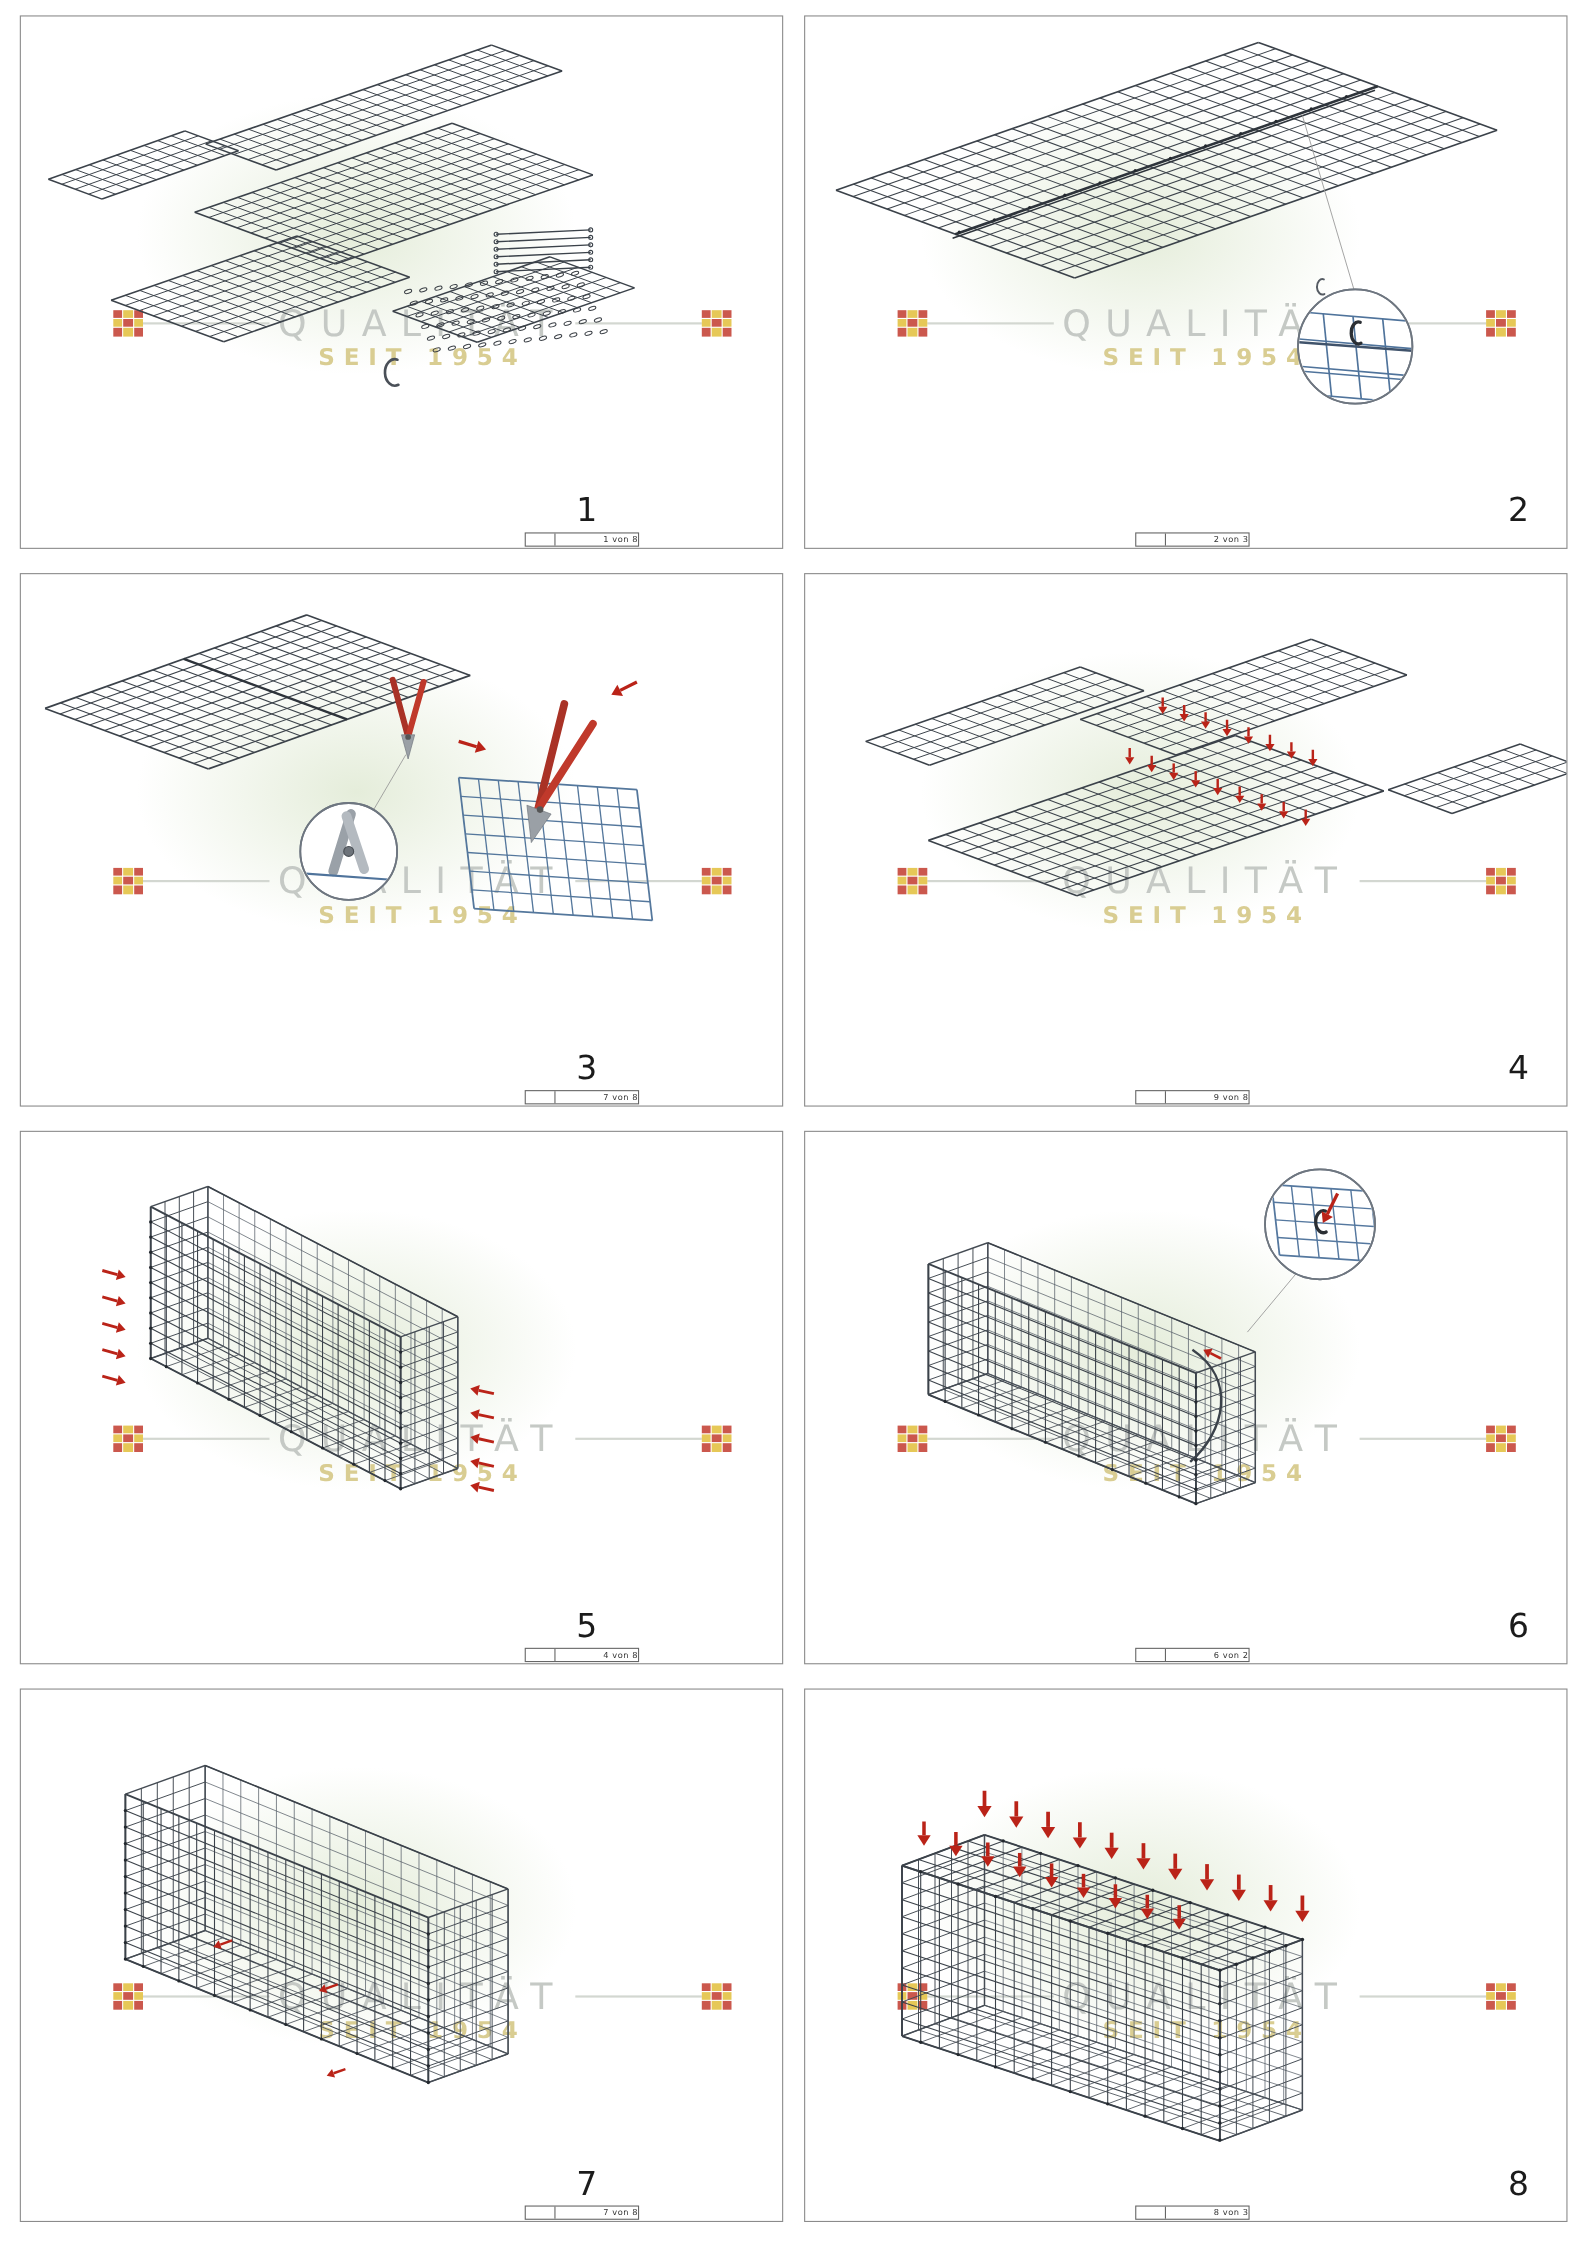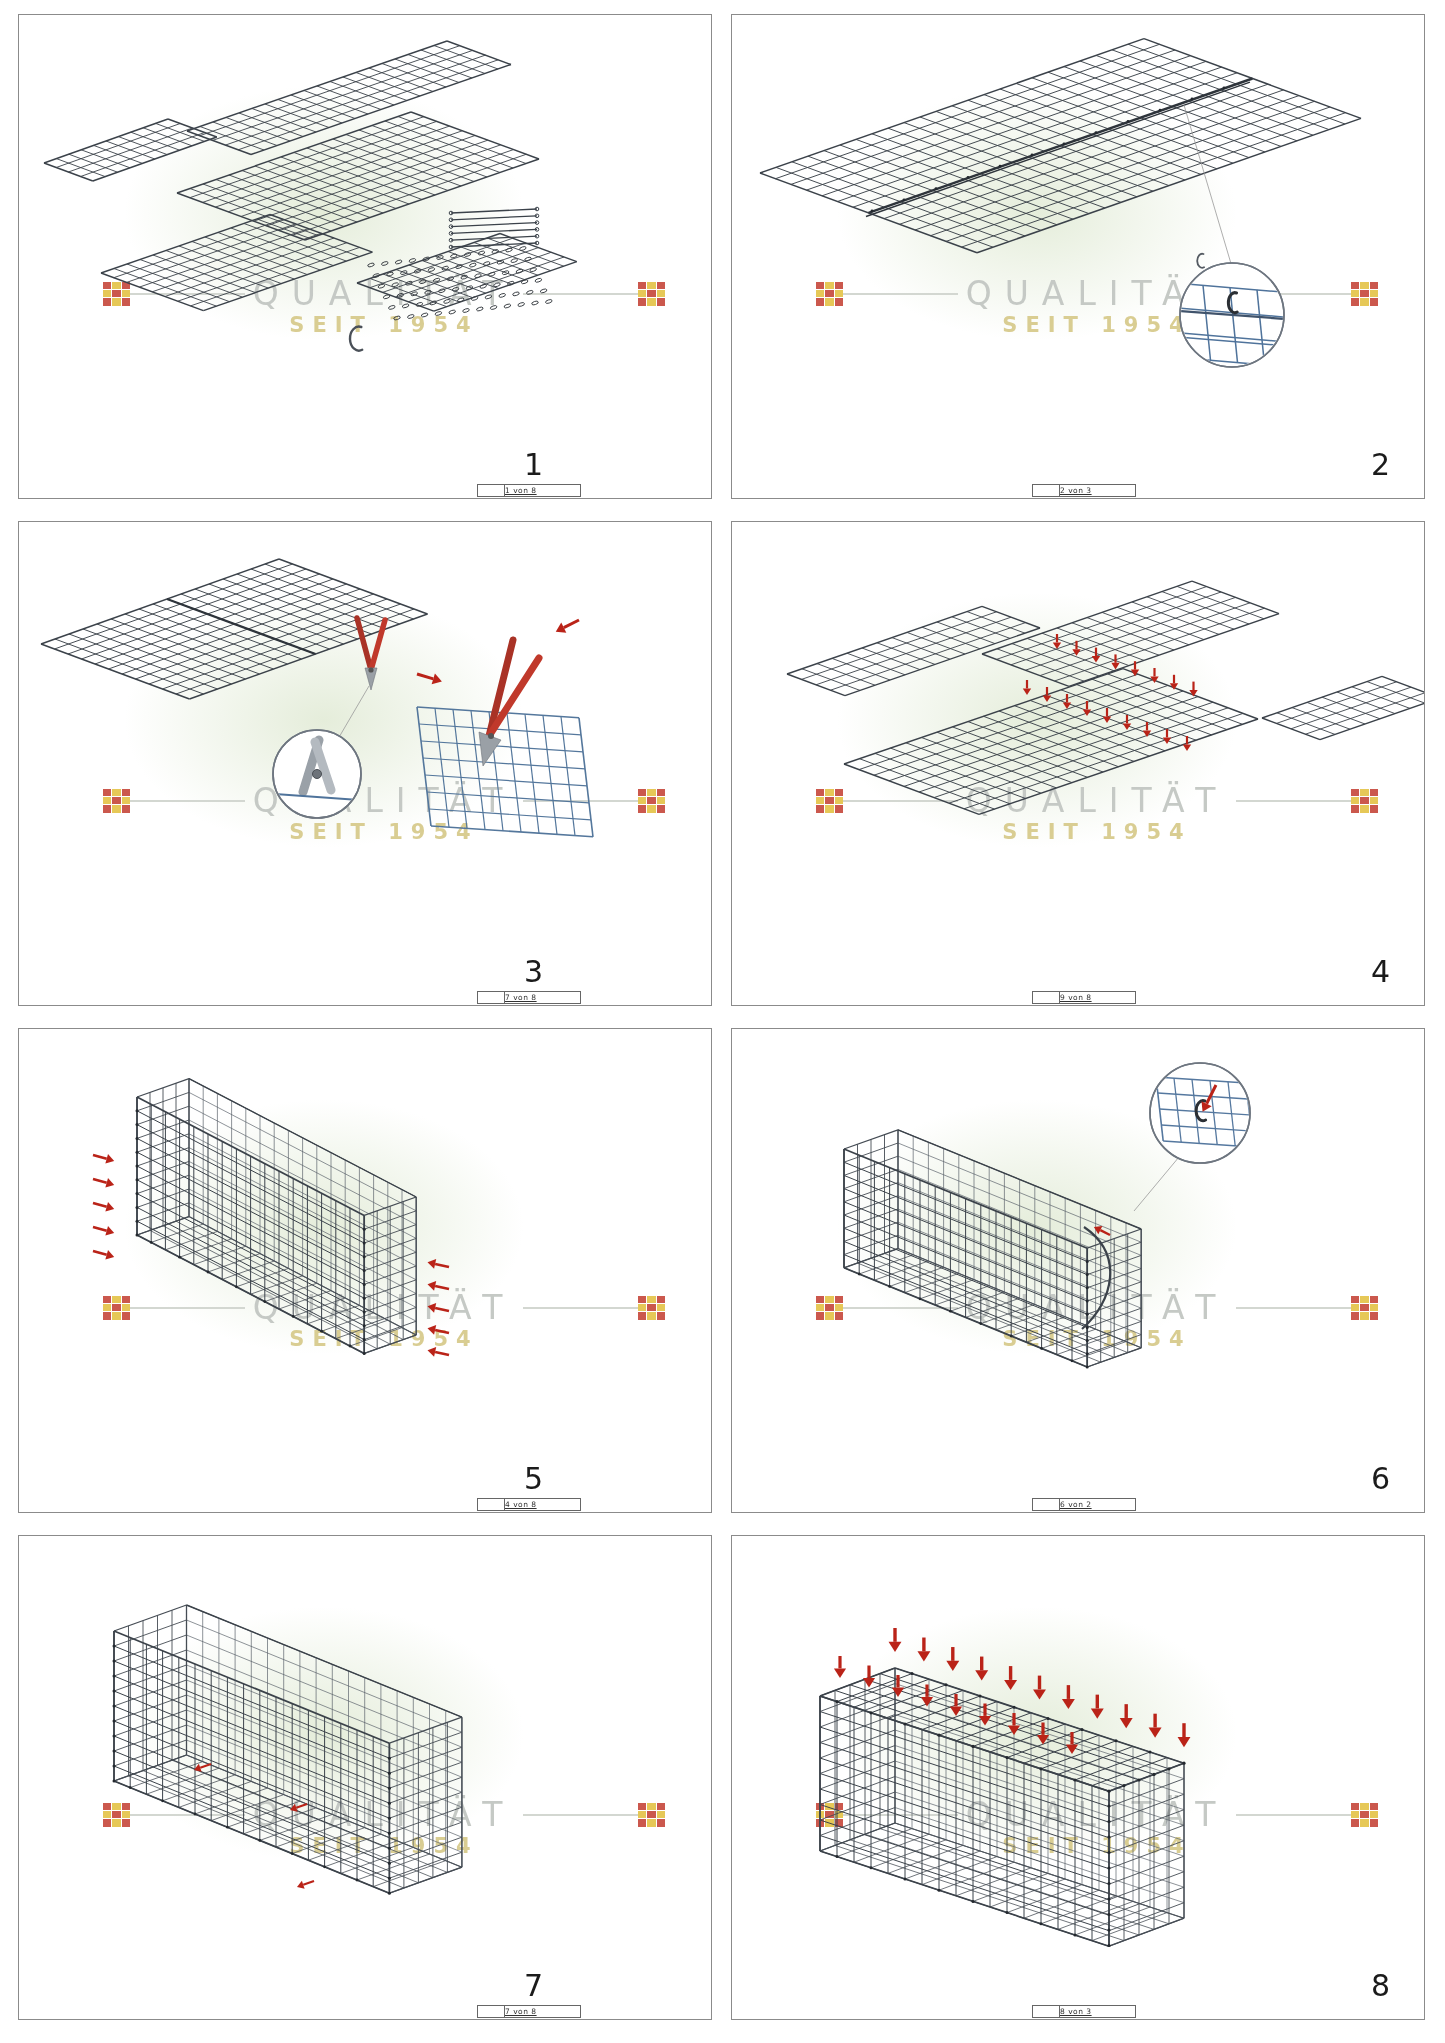--- a/index.html
+++ b/index.html
@@ -28,21 +28,21 @@
   .step-num{position:absolute;bottom:16px;font-size:30px;color:#1b1b1b;}
   .panel:nth-child(odd) .step-num{right:168px;}
   .panel:nth-child(even) .step-num{right:34px;}
   .page-box{
     position:absolute;bottom:1px;width:104px;height:13px;border:1px solid #666;
     display:flex;align-items:stretch;background:#fff;box-sizing:border-box;
   }
   .panel:nth-child(odd) .page-box{left:458px;}
   .panel:nth-child(even) .page-box{left:300px;}
   .pb-cell{width:26px;border-right:1px solid #666;}
-  .pb-label{flex:1;text-align:left;font-size:7.5px;line-height:11px;color:#333;letter-spacing:.5px;text-decoration:underline;}
+  .pb-label{flex:1;text-align:right;font-size:7.5px;line-height:11px;color:#333;letter-spacing:.5px;}
 </style>
 </head>
 <body>
 
 <div class="sheet">
 
   <section class="panel">
     <div class="blob"></div>
     <div class="wm">
       <div class="wm-row">

